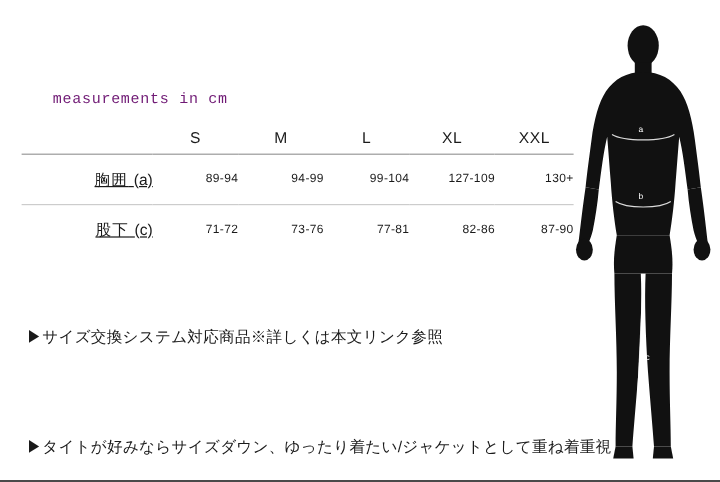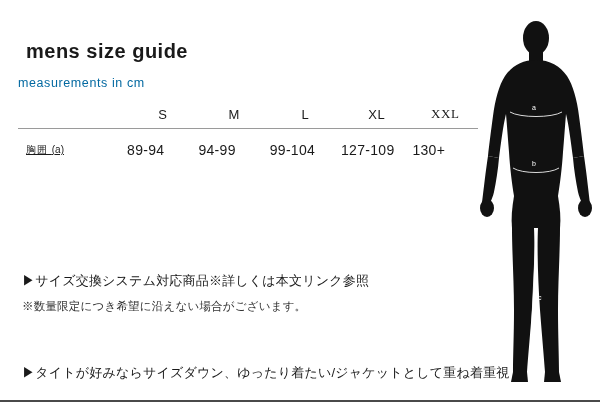--- a/index.html
+++ b/index.html
@@ -22,25 +22,26 @@
     position: absolute;
     left: 26px;
     top: 40px;
     font-size: 20px;
     font-weight: bold;
     letter-spacing: 0.5px;
     color: #1a1a1a;
   }
   #subtitle {
     position: absolute;
-    left: 18px;
+    left: 44px;
     top: 76px;
     font-size: 12.5px;
     letter-spacing: 0.6px;
-    color: #0369a1;
+    color: #701a75;
+    font-family: Liberation Mono, monospace;
   }
   
   #size-table {
     position: absolute;
     left: 18px;
     top: 100px;
     width: 460px;
     border-collapse: collapse;
     font-size: 12.5px;
   }
@@ -59,44 +60,44 @@
   #size-table thead tr {
     border-bottom: 1px solid #9a9a9a;
   }
   #size-table tbody tr {
     height: 42px;
   }
   #size-table tbody tr + tr {
     border-top: 1px solid #cccccc;
   }
   .rowlabel {
-    text-align: left;
+    text-align: right;
     padding-left: 8px !important;
-    font-size: 10px;
+    font-size: 13px;
     letter-spacing: 1px;
     white-space: nowrap;
     text-decoration: underline;
   }
   .rowlabel .letter {
     letter-spacing: 0;
   }
   .cell {
-    text-align: left;
-    font-size: 14px;
+    text-align: right;
+    font-size: 10px;
     letter-spacing: 0.3px;
   }
   .colhead {
     text-align: center;
   }
   .col-label { width: 110px; }
   .col-s  { width: 72px; }
   .col-m  { width: 72px; }
   .col-l  { width: 72px; }
   .col-xl { width: 72px; }
-  .col-xxl{ width: 66px; font-family: Liberation Serif, serif; }
+  .col-xxl{ width: 66px; }
 
   
   .note {
     position: absolute;
     left: 22px;
     font-size: 12.5px;
     color: #1a1a1a;
     letter-spacing: 0.2px;
     white-space: nowrap;
   }
@@ -124,21 +125,20 @@
     width: 600px;
     height: 2px;
     background: #4a4a4a;
   }
 </style>
 </head>
 <body>
 
 <div id="page">
 
-  <div id="title">mens size guide</div>
   <div id="subtitle">measurements in cm</div>
 
   <table id="size-table">
     <thead>
       <tr>
         <th class="col-label"></th>
         <th class="colhead col-s">S</th>
         <th class="colhead col-m">M</th>
         <th class="colhead col-l">L</th>
         <th class="colhead col-xl">XL</th>
@@ -147,25 +147,32 @@
     </thead>
     <tbody>
       <tr>
         <td class="rowlabel"><span>胸囲</span>&nbsp;<span class="letter">(a)</span></td>
         <td class="cell">89-94</td>
         <td class="cell">94-99</td>
         <td class="cell">99-104</td>
         <td class="cell">127-109</td>
         <td class="cell">130+</td>
       </tr>
+      <tr>
+        <td class="rowlabel"><span>股下</span>&nbsp;<span class="letter">(c)</span></td>
+        <td class="cell">71-72</td>
+        <td class="cell">73-76</td>
+        <td class="cell">77-81</td>
+        <td class="cell">82-86</td>
+        <td class="cell">87-90</td>
+      </tr>
     </tbody>
   </table>
 
   <div class="note" id="note1">▶サイズ交換システム対応商品※詳しくは本文リンク参照</div>
-  <div class="note" id="note2">※数量限定につき希望に沿えない場合がございます。</div>
   <div class="note" id="note3">▶タイトが好みならサイズダウン、ゆったり着たい/ジャケットとして重ね着重視</div>
 
   <div id="figure-wrap">
     <svg width="128" height="402" viewBox="0 0 128 402" xmlns="http://www.w3.org/2000/svg" aria-hidden="true">
       <g fill="#111111">
 
         <ellipse cx="64" cy="38" rx="13" ry="17"></ellipse>
 
         <rect x="57" y="52" width="14" height="12"></rect>
 

